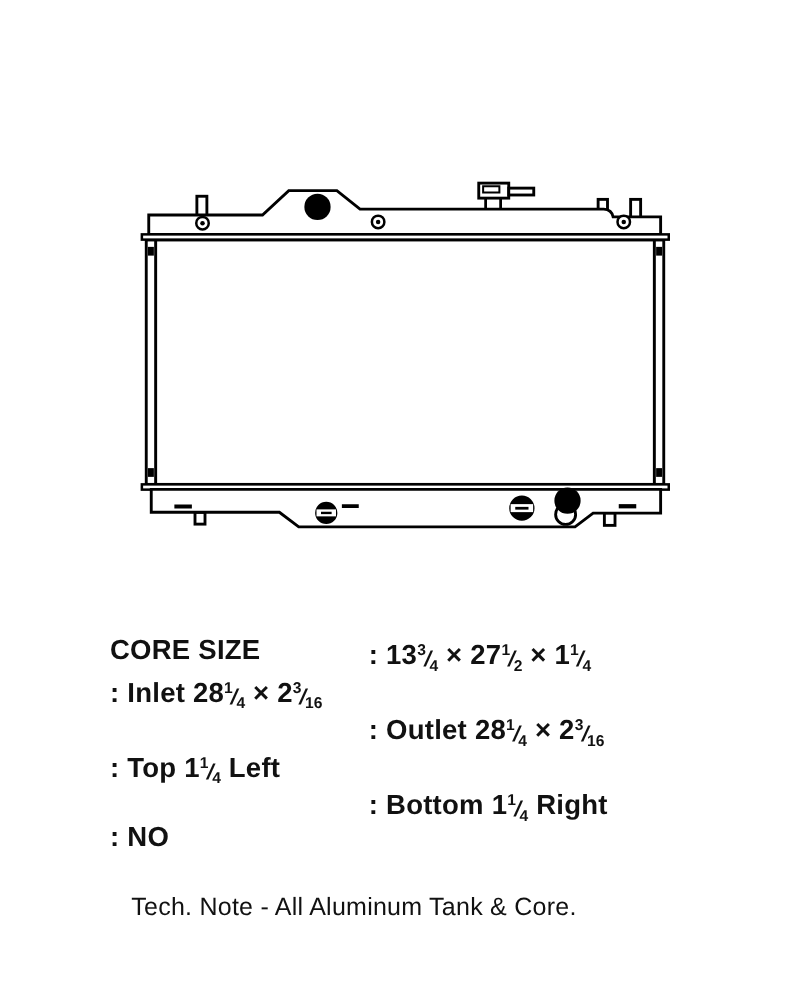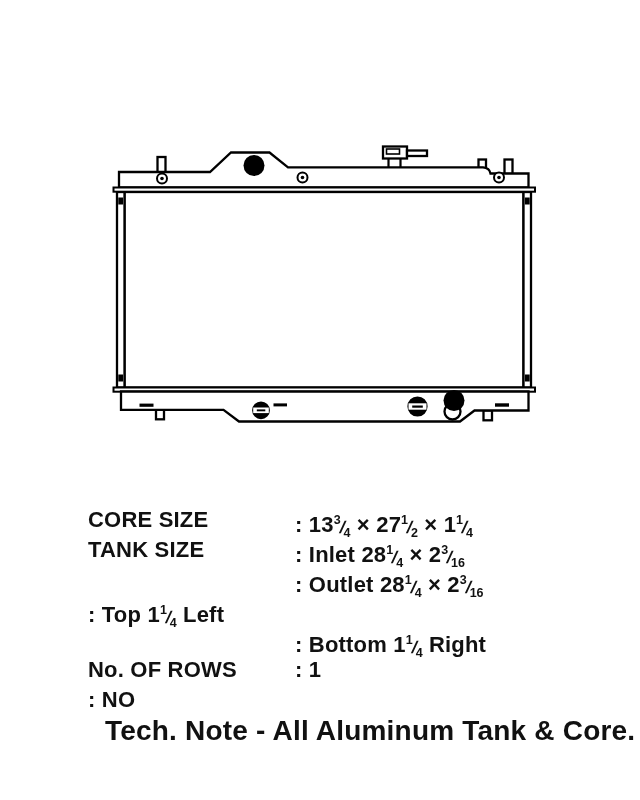--- a/index.html
+++ b/index.html
@@ -15,21 +15,21 @@
   }
   .spec-line{display:flex;height:30px;white-space:nowrap;}
   .spec-label{width:207px;flex:none;}
   .spec-value{flex:none;}
   .frac{display:inline-block;white-space:nowrap;}
   .fnum{font-size:12.5px;vertical-align:7.5px;letter-spacing:0;}
   .fsl{display:inline-block;transform:skewX(-15deg);font-size:17px;margin:0 -1px 0 -1px;vertical-align:-1px;}
   .fden{font-size:12.5px;vertical-align:-5px;letter-spacing:0;}
   .tech-note{
     position:absolute;left:105px;top:715px;
-    font-size:28px;font-weight:bold;letter-spacing:0.2px;white-space:nowrap;
+    font-size:20px;font-weight:normal;letter-spacing:0.2px;white-space:nowrap;
   }
 </style>
 </head>
 <body>
 
 <div class="diagram-wrap">
   <svg width="640" height="470" viewBox="0 0 640 470">
     <g stroke="#000" fill="#fff" stroke-width="2.3" stroke-linejoin="miter">
 
       <g>
@@ -114,36 +114,31 @@
     </g>
   </svg>
 </div>
 
 <div class="spec-table">
     <div class="spec-line">
       <span class="spec-label">CORE SIZE</span>
       <span class="spec-value">: 13<span class="frac"><span class="fnum">3</span><span class="fsl">/</span><span class="fden">4</span></span> × 27<span class="frac"><span class="fnum">1</span><span class="fsl">/</span><span class="fden">2</span></span> × 1<span class="frac"><span class="fnum">1</span><span class="fsl">/</span><span class="fden">4</span></span></span>
     </div>
     <div class="spec-line">
-      <span class="spec-label">TANK SIZE</span>
       <span class="spec-value">: Inlet 28<span class="frac"><span class="fnum">1</span><span class="fsl">/</span><span class="fden">4</span></span> × 2<span class="frac"><span class="fnum">3</span><span class="fsl">/</span><span class="fden">16</span></span></span>
     </div>
     <div class="spec-line">
       <span class="spec-label"></span>
       <span class="spec-value">: Outlet 28<span class="frac"><span class="fnum">1</span><span class="fsl">/</span><span class="fden">4</span></span> × 2<span class="frac"><span class="fnum">3</span><span class="fsl">/</span><span class="fden">16</span></span></span>
     </div>
     <div class="spec-line">
       <span class="spec-value">: Top 1<span class="frac"><span class="fnum">1</span><span class="fsl">/</span><span class="fden">4</span></span> Left</span>
     </div>
     <div class="spec-line">
       <span class="spec-label"></span>
       <span class="spec-value">: Bottom 1<span class="frac"><span class="fnum">1</span><span class="fsl">/</span><span class="fden">4</span></span> Right</span>
     </div>
     <div class="spec-line">
-      <span class="spec-label">No. OF ROWS</span>
-      <span class="spec-value">: 1</span>
-    </div>
-    <div class="spec-line">
       <span class="spec-value">: NO</span>
     </div>
   </div>
 
 <div class="tech-note">Tech. Note - All Aluminum Tank &amp; Core.</div>
 
 </body></html>

